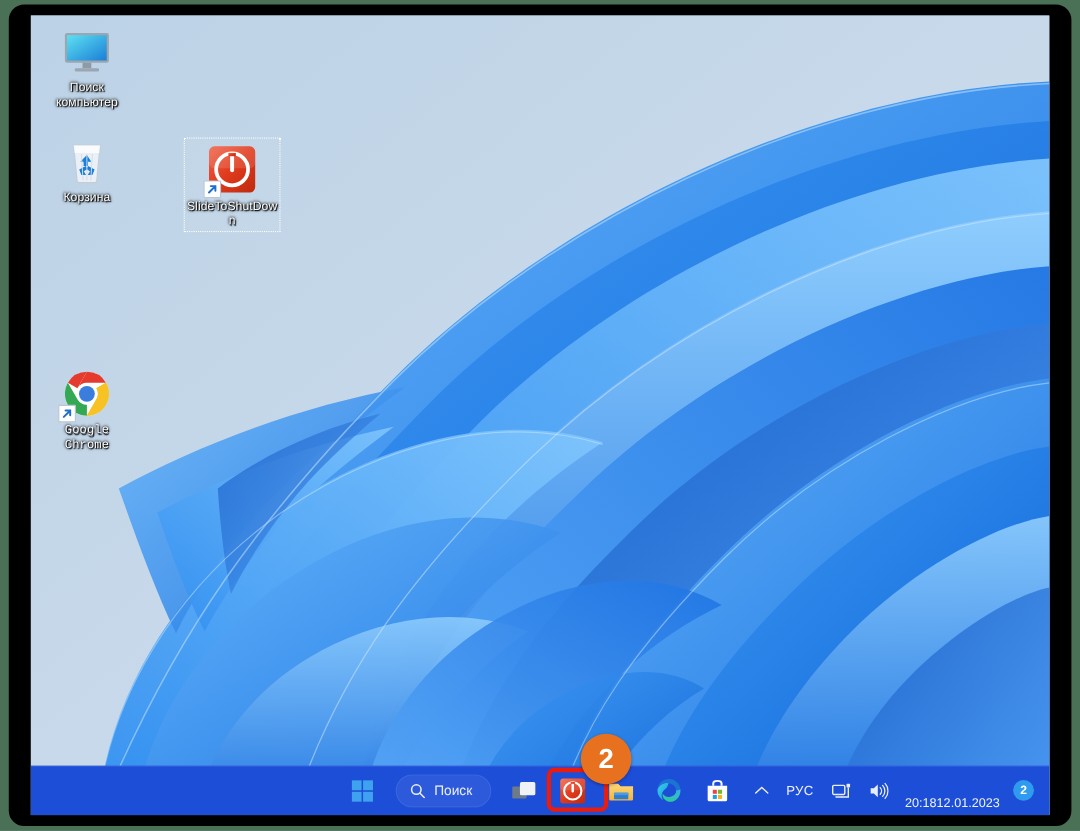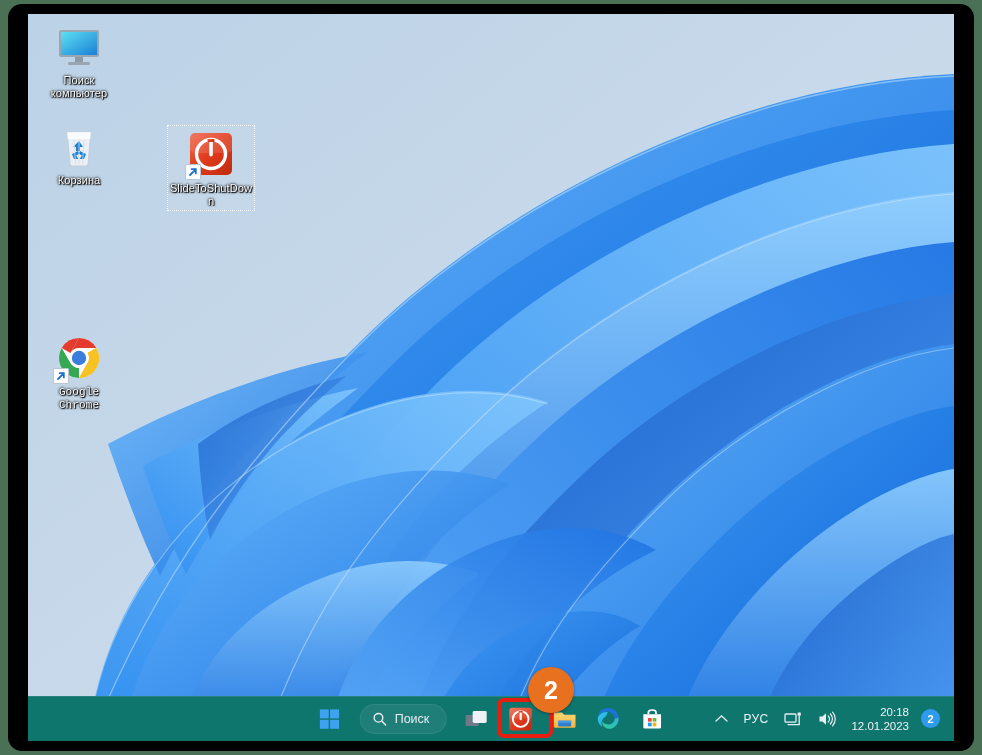--- a/index.html
+++ b/index.html
@@ -61,21 +61,21 @@
   .shortcut-arrow {
     position:absolute; left:-2px; bottom:-2px; width:16px; height:16px;
     background:#ffffff; border:1px solid #b9c7d4; border-radius:1px;
     display:flex; align-items:center; justify-content:center;
   }
   .shortcut-arrow svg { width:12px; height:12px; display:block; }
 
   
   #taskbar {
     position:absolute; left:0; bottom:0; width:926px; height:45px;
-    background:#0f766e; display:flex; align-items:center;
+    background:#1d4ed8; display:flex; align-items:center;
   }
   #taskbar::before {
     content:""; position:absolute; left:0; top:0; width:100%; height:1px;
     background:rgba(255,255,255,.10);
   }
   #tb-center {
     position:absolute; left:50%; transform:translateX(-50%);
     display:flex; align-items:center; gap:4px; height:45px;
   }
   .tb-btn {
@@ -112,21 +112,21 @@
     position:absolute; right:0; top:0; height:45px;
     display:flex; align-items:center; gap:2px; padding-right:14px;
   }
   .tray-item {
     height:38px; padding:0 7px; border-radius:5px;
     display:flex; align-items:center; justify-content:center;
     cursor:pointer; color:#eef2f7;
   }
   #tray-lang { font-size:12px; letter-spacing:.3px; }
   #clock {
-    display:flex; flex-direction:column; align-items:flex-end;
+    display:flex; flex-direction:row; align-items:flex-end;
     justify-content:center; line-height:14px; color:#eef2f7;
     font-size:11.5px; padding:0 8px 0 6px; cursor:pointer; height:38px;
   }
   #notif-badge {
     width:19px; height:19px; border-radius:50%; background:#2f9bef;
     color:#ffffff; font-size:11px; font-weight:bold;
     display:flex; align-items:center; justify-content:center;
     margin-left:2px; cursor:pointer;
   }
 </style>

